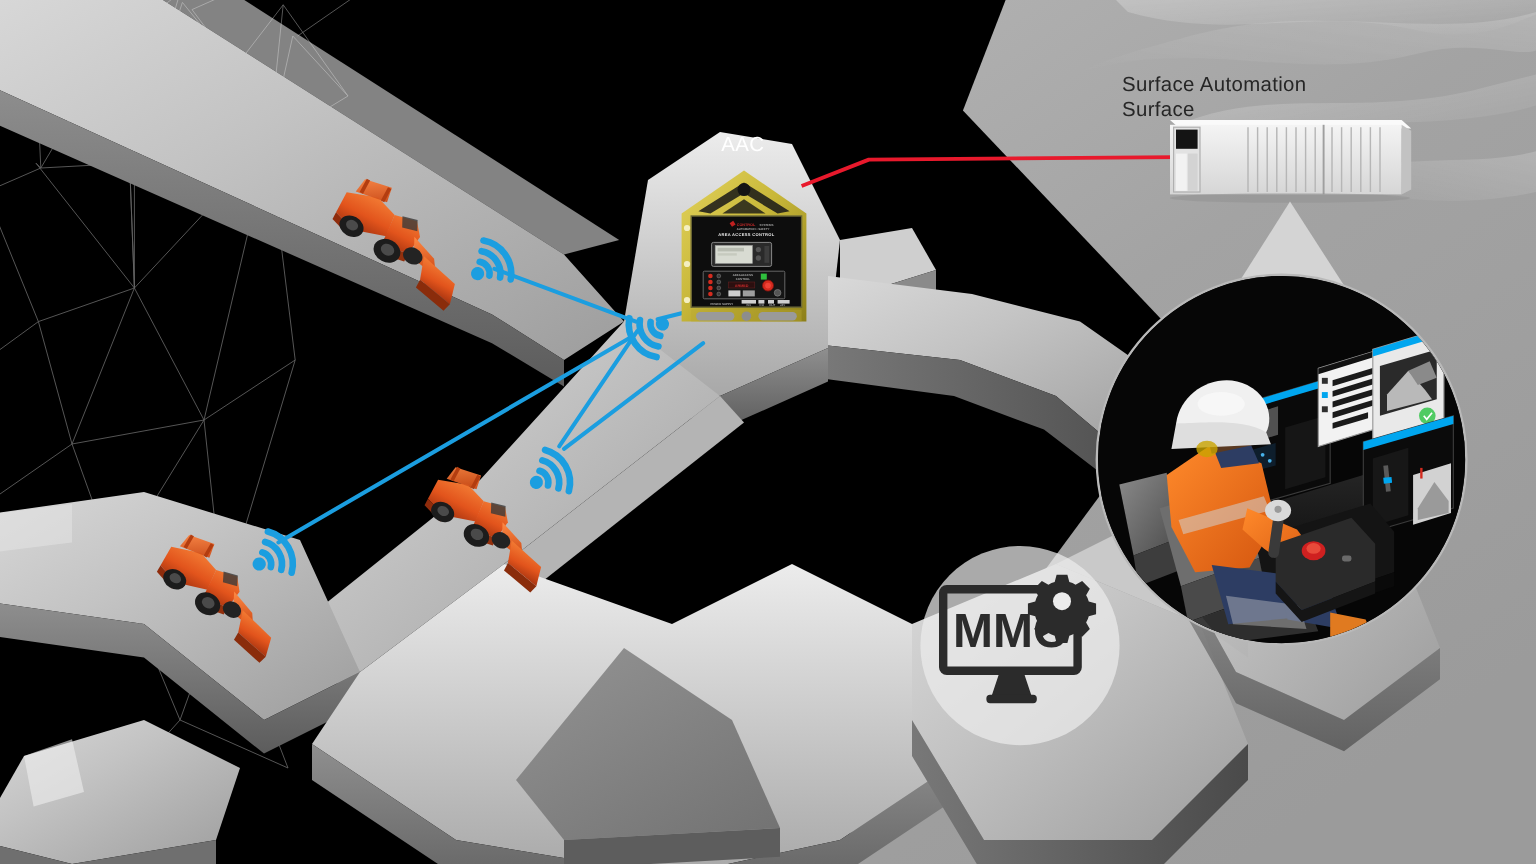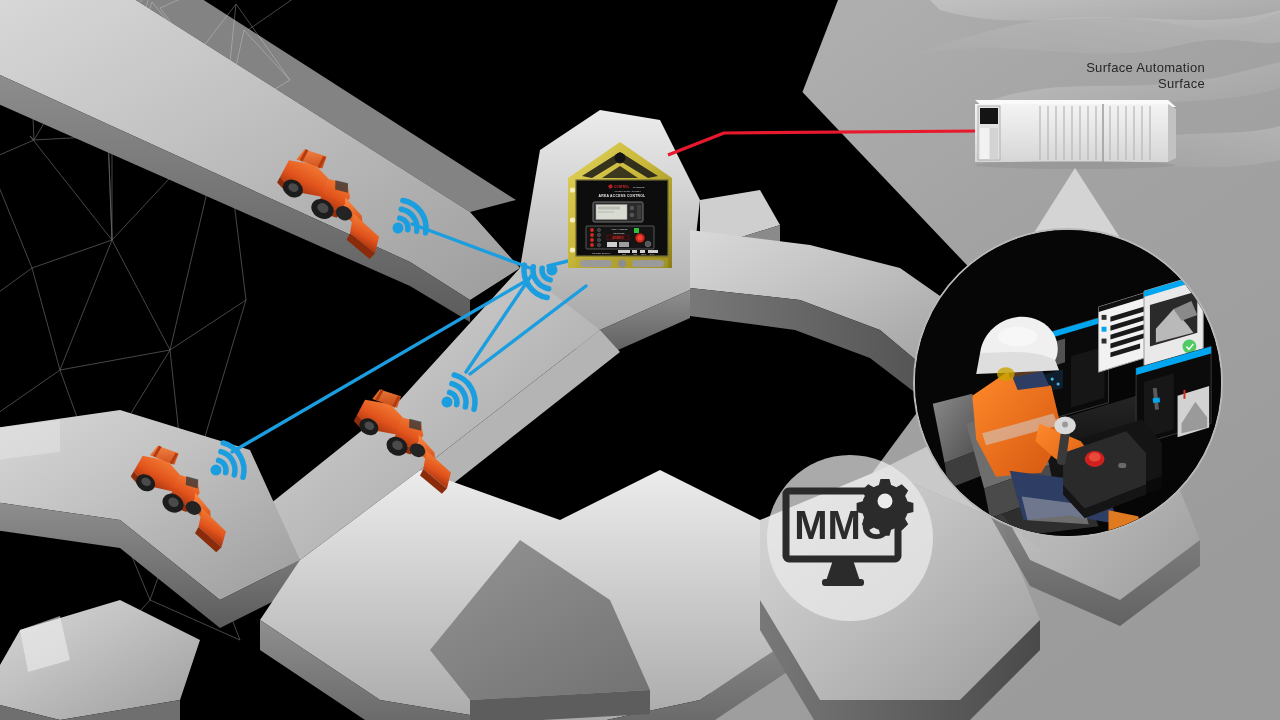--- a/index.html
+++ b/index.html
@@ -31,22 +31,22 @@
   #aac-label{
     left:0;top:110px;width:1280px;
     text-align:left;
     padding-left:601px;
     box-sizing:border-box;
     font-size:17px;
   }
   #sac-label{
     left:935px;top:60px;width:270px;
     color:#262626;
-    font-size:13px;
-    text-align:right;
+    font-size:17px;
+    text-align:left;
   }
 
   
   #mmc-badge{
     position:absolute;
     left:767px;top:455px;
     width:166px;height:166px;
     border-radius:50%;
     background:rgba(236,236,236,0.72);
     display:flex;align-items:center;justify-content:center;
@@ -378,20 +378,21 @@
       <rect x="990" y="128" width="8" height="31" fill="#d3d3d3"></rect>
 
       <ellipse cx="1075" cy="165" rx="100" ry="4" fill="#8d8d8d" opacity=".45"></ellipse>
     </g>
   </svg>
 
   <svg class="layer" viewBox="0 0 1280 720" xmlns="http://www.w3.org/2000/svg">
     <polygon points="1075,168 1133,258 1018,258" fill="#d4d4d4"></polygon>
   </svg>
 
+  <div class="label" id="aac-label">AAC</div>
 
   <div class="label" id="sac-label">
     <span>Surface Automation</span><br>
     <span>Surface</span>
   </div>
 
   <div id="aac-wrap">
     <svg viewBox="0 0 120 140" width="120" height="140" xmlns="http://www.w3.org/2000/svg">
       <defs>
         <linearGradient id="yellowG" x1="0" y1="0" x2="1" y2="1">

